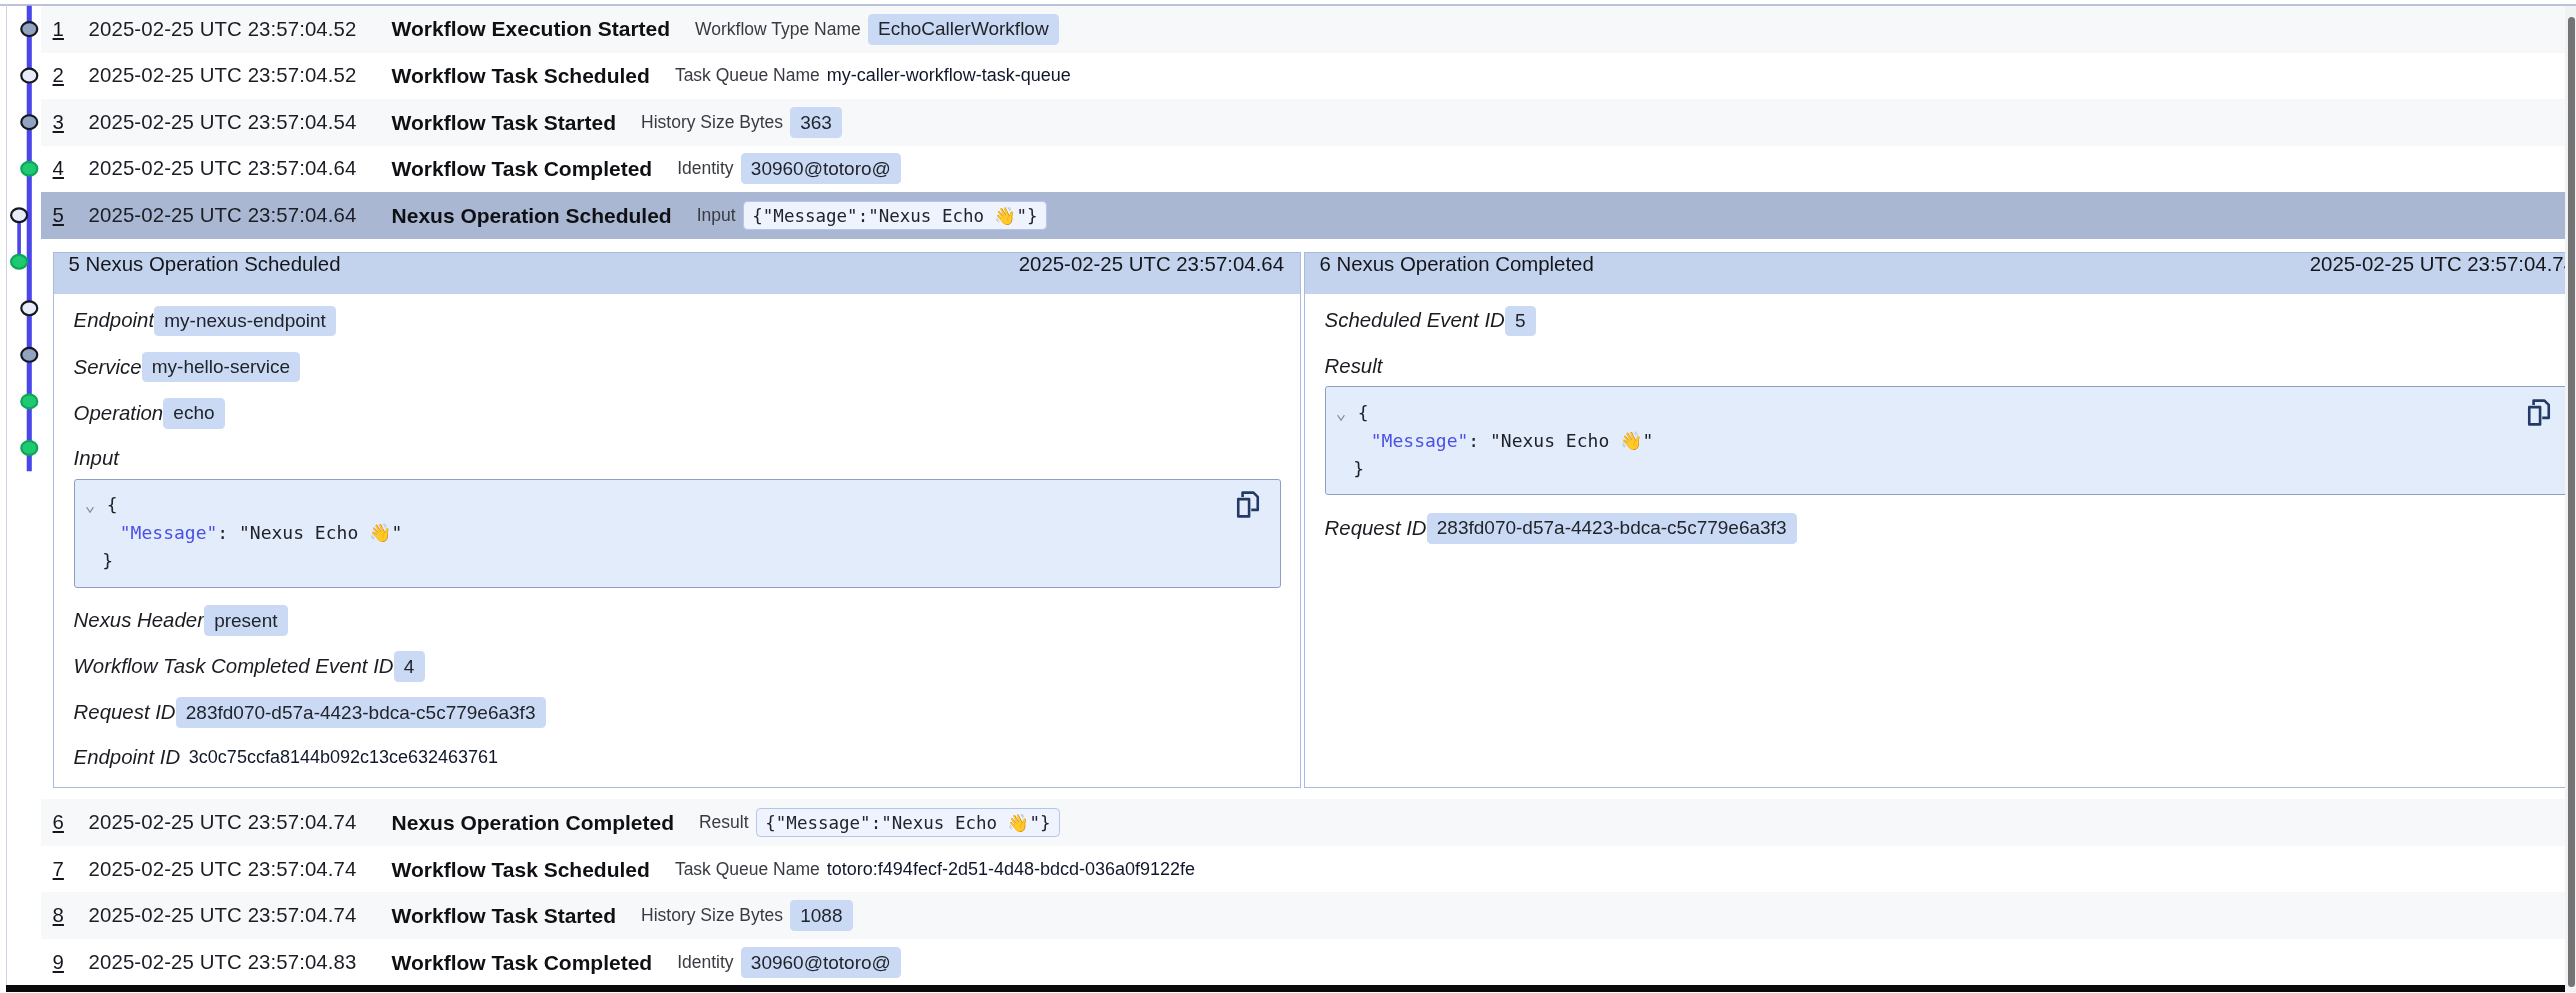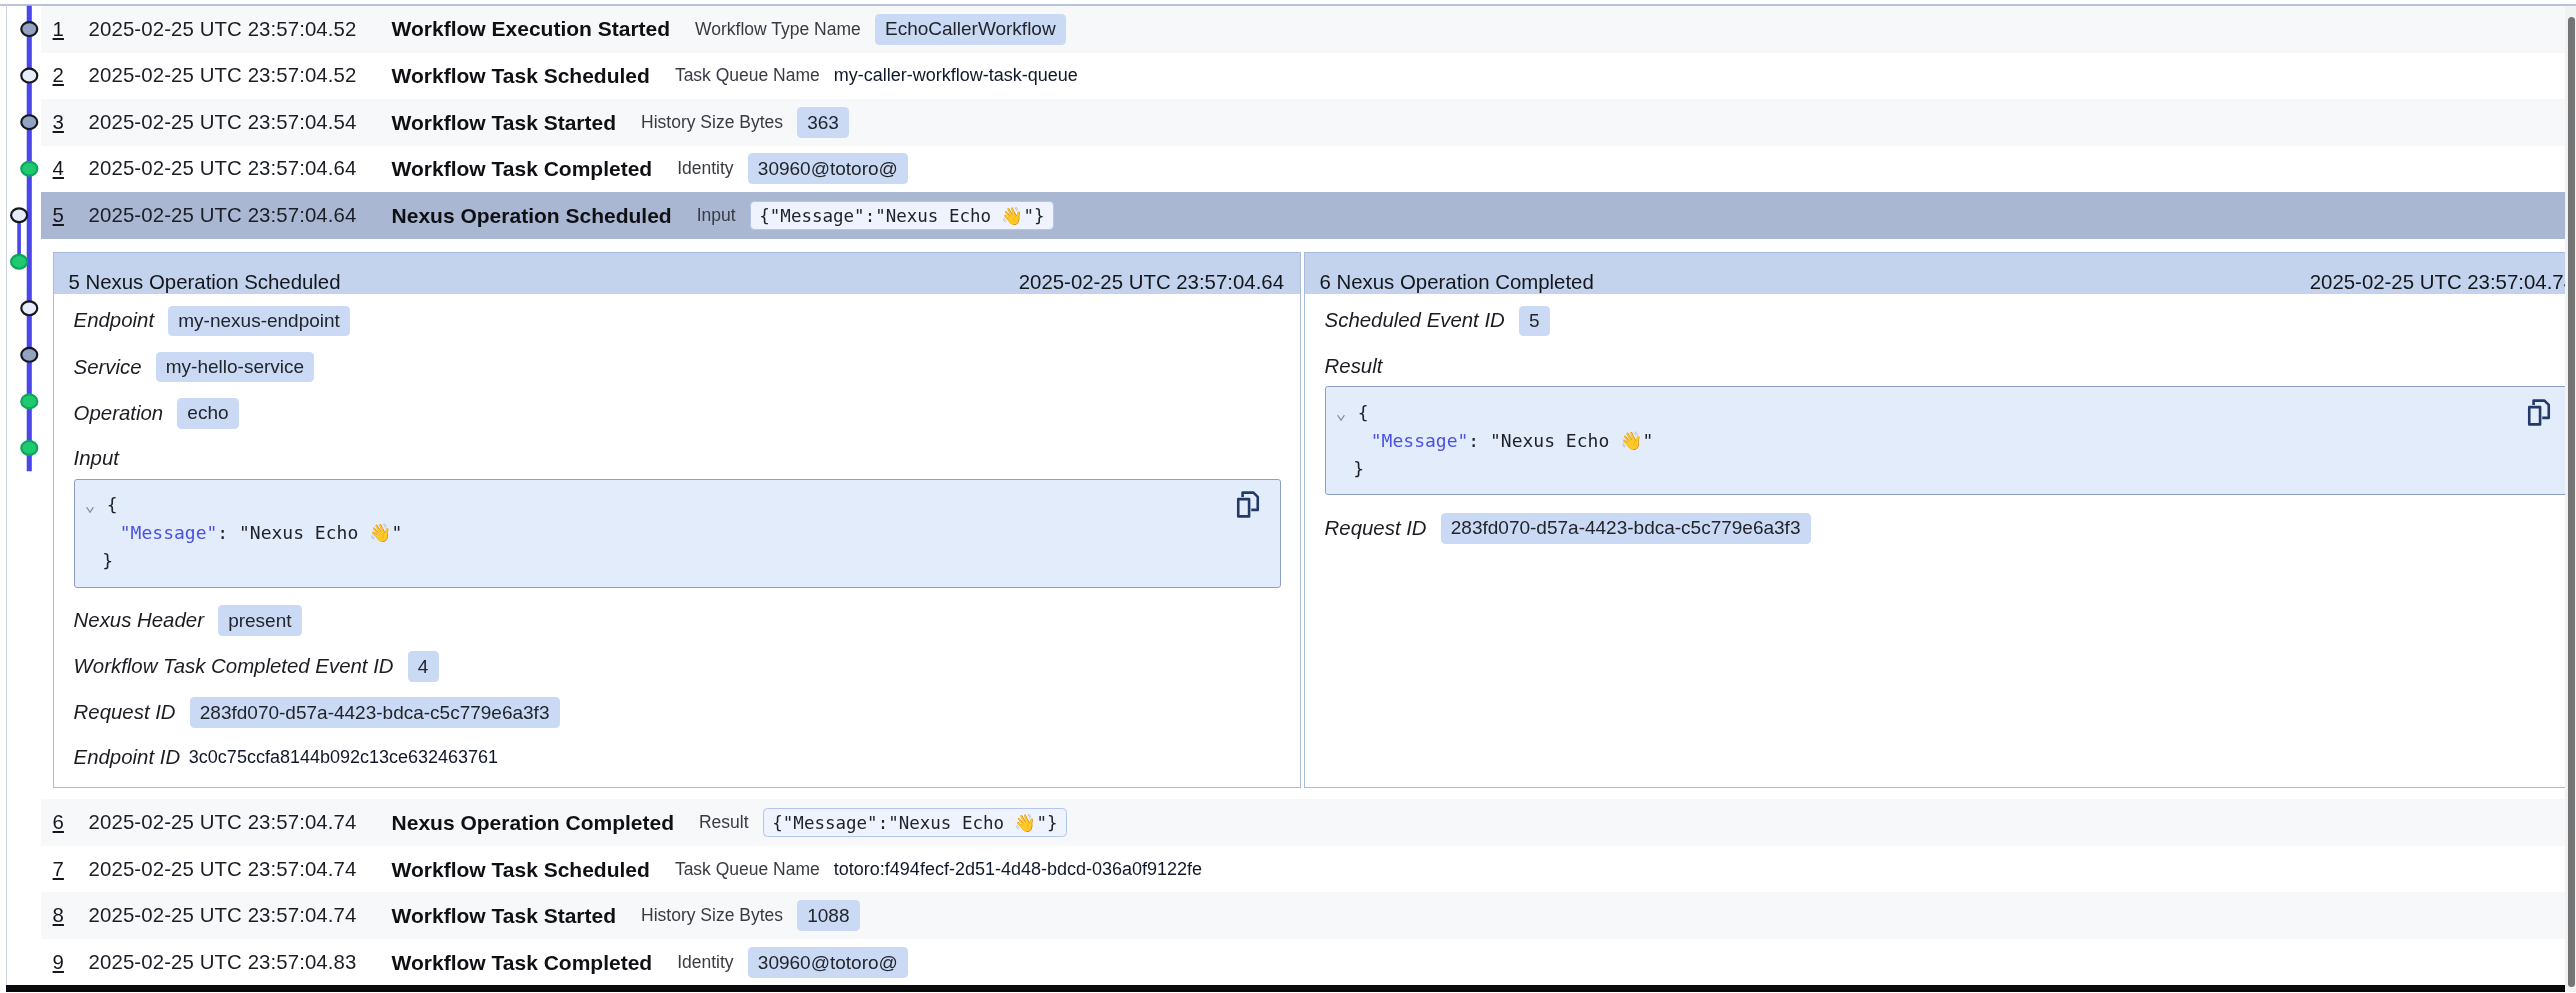--- a/index.html
+++ b/index.html
@@ -21,38 +21,38 @@
 
   
   .row { position:absolute; left:41px; width:2526px; height:47px; display:flex; align-items:center;
          padding-left:11.6px; cursor:pointer; }
   .row.alt { background:#f7f8fa; }
   .row.selected { background:var(--selected-row); }
   .num  { flex:0 0 36px; font-size:20.4px; text-decoration:underline; color:#15171e; }
   .ts   { flex:0 0 303px; font-size:20.4px; color:#1b1d25; letter-spacing:0.1px; }
   .name { font-size:21px; font-weight:700; color:#0e1014; white-space:nowrap; }
   .attr { margin-left:25px; font-size:17.5px; color:#383b42; white-space:nowrap; }
-  .val  { margin-left:14px; white-space:nowrap; }
+  .val  { margin-left:7px; white-space:nowrap; }
 
   .badge { display:inline-block; background:var(--badge-bg); color:#22242c; border-radius:4.4px;
            padding:4.4px 10.2px; font-size:19px; line-height:22px; }
   .jsonbadge { display:inline-block; background:#eef3fd; border:1.5px solid #b3c5ea; border-radius:4.4px;
            padding:2.2px 8.7px; font-family:"DejaVu Sans Mono","Liberation Mono",monospace;
            font-size:17.5px; line-height:22px; color:#22242c; }
   .linkval { font-size:18px; color:#0f172a; }
 
   
   .panel { position:absolute; top:252px; height:536px; background:#ffffff;
            border:1.5px solid var(--panel-border); }
-  .panel-header { height:41px; background:var(--panel-header); display:flex; align-items:flex-end;
+  .panel-header { height:41px; background:var(--panel-header); display:flex; align-items:flex-start;
                   justify-content:space-between; padding:0 16px 0 14.5px; font-size:20.4px; color:#14161c; }
   .panel-body { padding:11.6px 10.2px 0 19.6px; }
   .field { margin-bottom:15.3px; display:flex; align-items:center; min-height:29px; }
   .field-label { font-size:20.4px; color:#1a1c22;font-style:italic; }
-  .field .badge { margin-left:14px; }
+  .field .badge { margin-left:0; }
   .field .linkval { margin-left:8.7px; }
   .field.gap-top { margin-top:10.2px; }
   .label-only { margin-bottom:5.8px; }
 
   .codeblock { position:relative; background:var(--code-bg); border:1.5px solid var(--code-border);
                border-radius:2.9px; min-height:109px; margin:0 8.7px 17.5px 0; padding:11.6px 14.5px 10.2px 10.2px;
                font-family:"DejaVu Sans Mono","Liberation Mono",monospace; font-size:18px;
                line-height:28px; color:#20222a; }
   .code-line { white-space:pre; }
   .chevron { display:inline-block; width:22px; color:#82889a; font-size:17.5px; cursor:pointer; }

